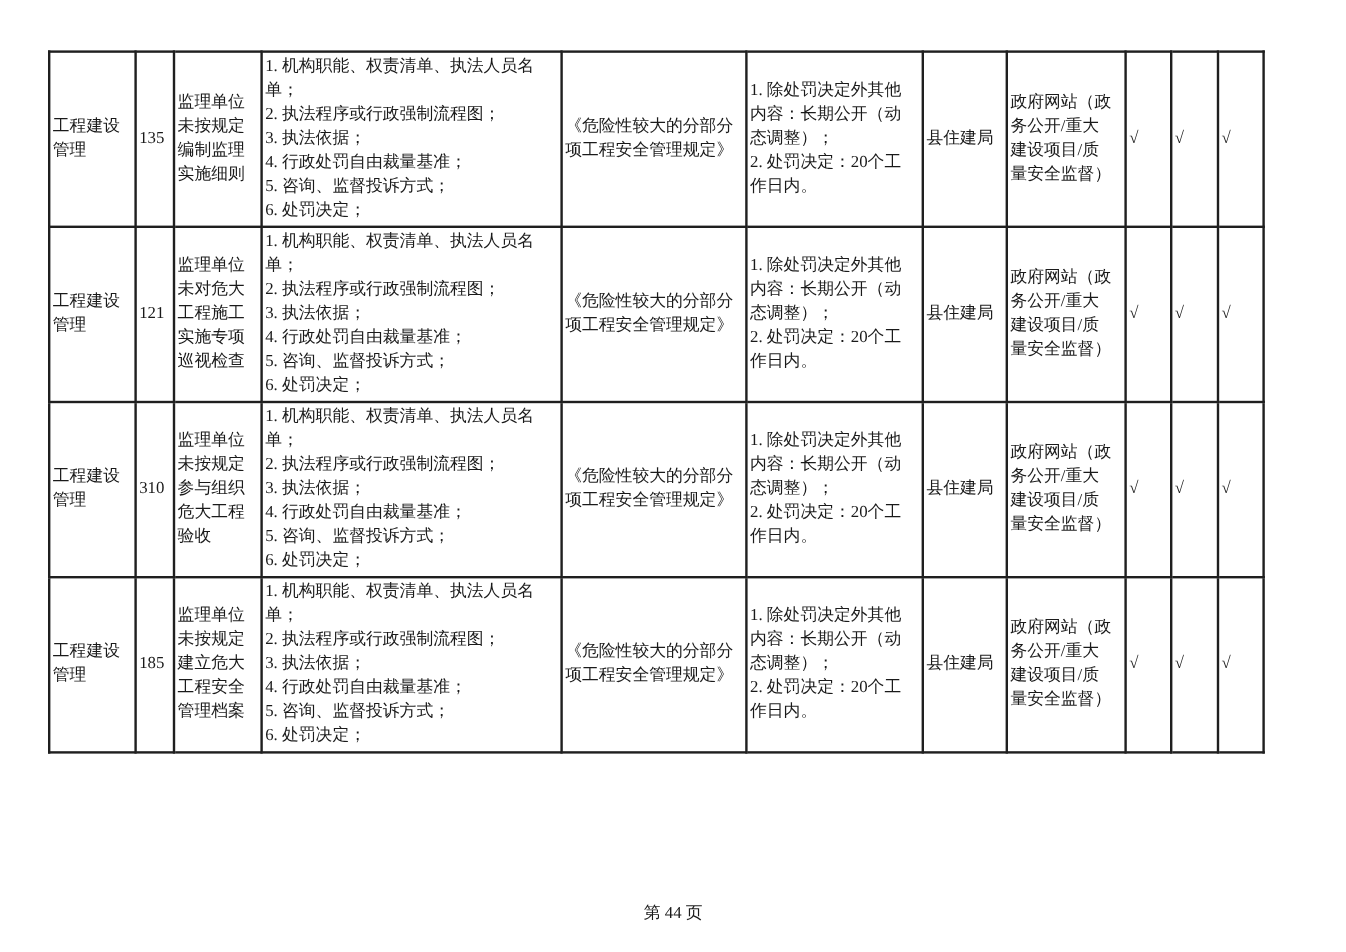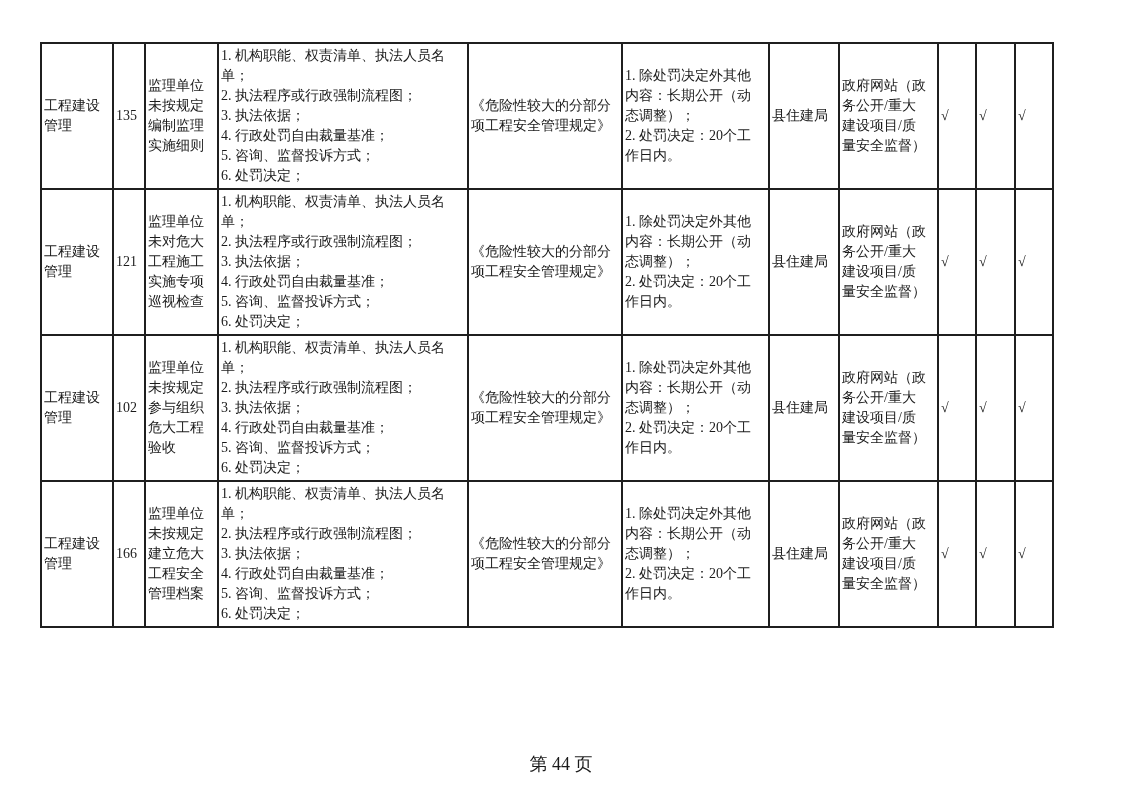--- a/index.html
+++ b/index.html
@@ -35,21 +35,21 @@
   }
   table.doc-table tr {
     height: 143px;
   }
   .page-footer {
     position: absolute;
     left: 0;
     top: 752px;
     width: 100%;
     text-align: center;
-    font-size: 18px;
+    font-size: 14px;
   }
 </style>
 </head>
 <body>
 
 <table class="doc-table">
   <colgroup>
     <col style="width:72px">
       <col style="width:32px">
       <col style="width:73px">
@@ -122,21 +122,21 @@
 务公开/重大
 建设项目/质
 量安全监督）</td>
       <td>√</td>
       <td>√</td>
       <td>√</td>
     </tr>
     <tr>
       <td>工程建设
 管理</td>
-      <td>102</td>
+      <td>310</td>
       <td>监理单位
 未按规定
 参与组织
 危大工程
 验收</td>
       <td>1. 机构职能、权责清单、执法人员名
 单；
 2. 执法程序或行政强制流程图；
 3. 执法依据；
 4. 行政处罚自由裁量基准；
@@ -154,21 +154,21 @@
 务公开/重大
 建设项目/质
 量安全监督）</td>
       <td>√</td>
       <td>√</td>
       <td>√</td>
     </tr>
     <tr>
       <td>工程建设
 管理</td>
-      <td>166</td>
+      <td>185</td>
       <td>监理单位
 未按规定
 建立危大
 工程安全
 管理档案</td>
       <td>1. 机构职能、权责清单、执法人员名
 单；
 2. 执法程序或行政强制流程图；
 3. 执法依据；
 4. 行政处罚自由裁量基准；

